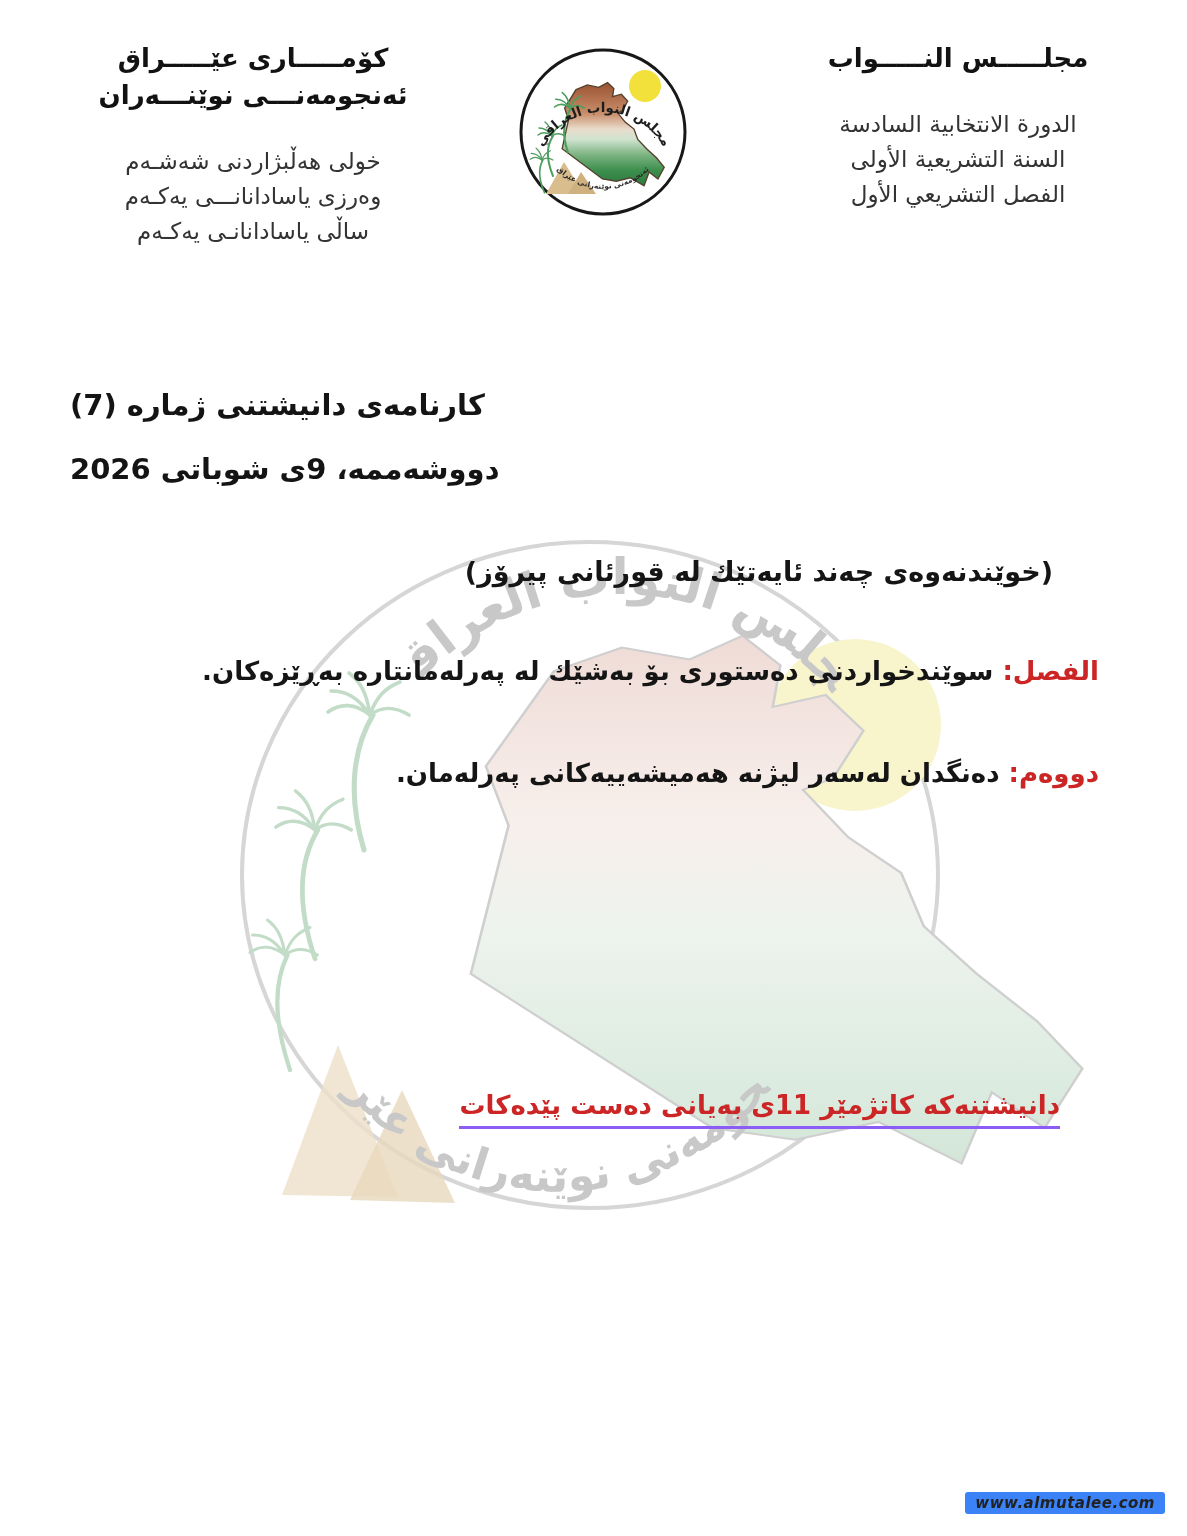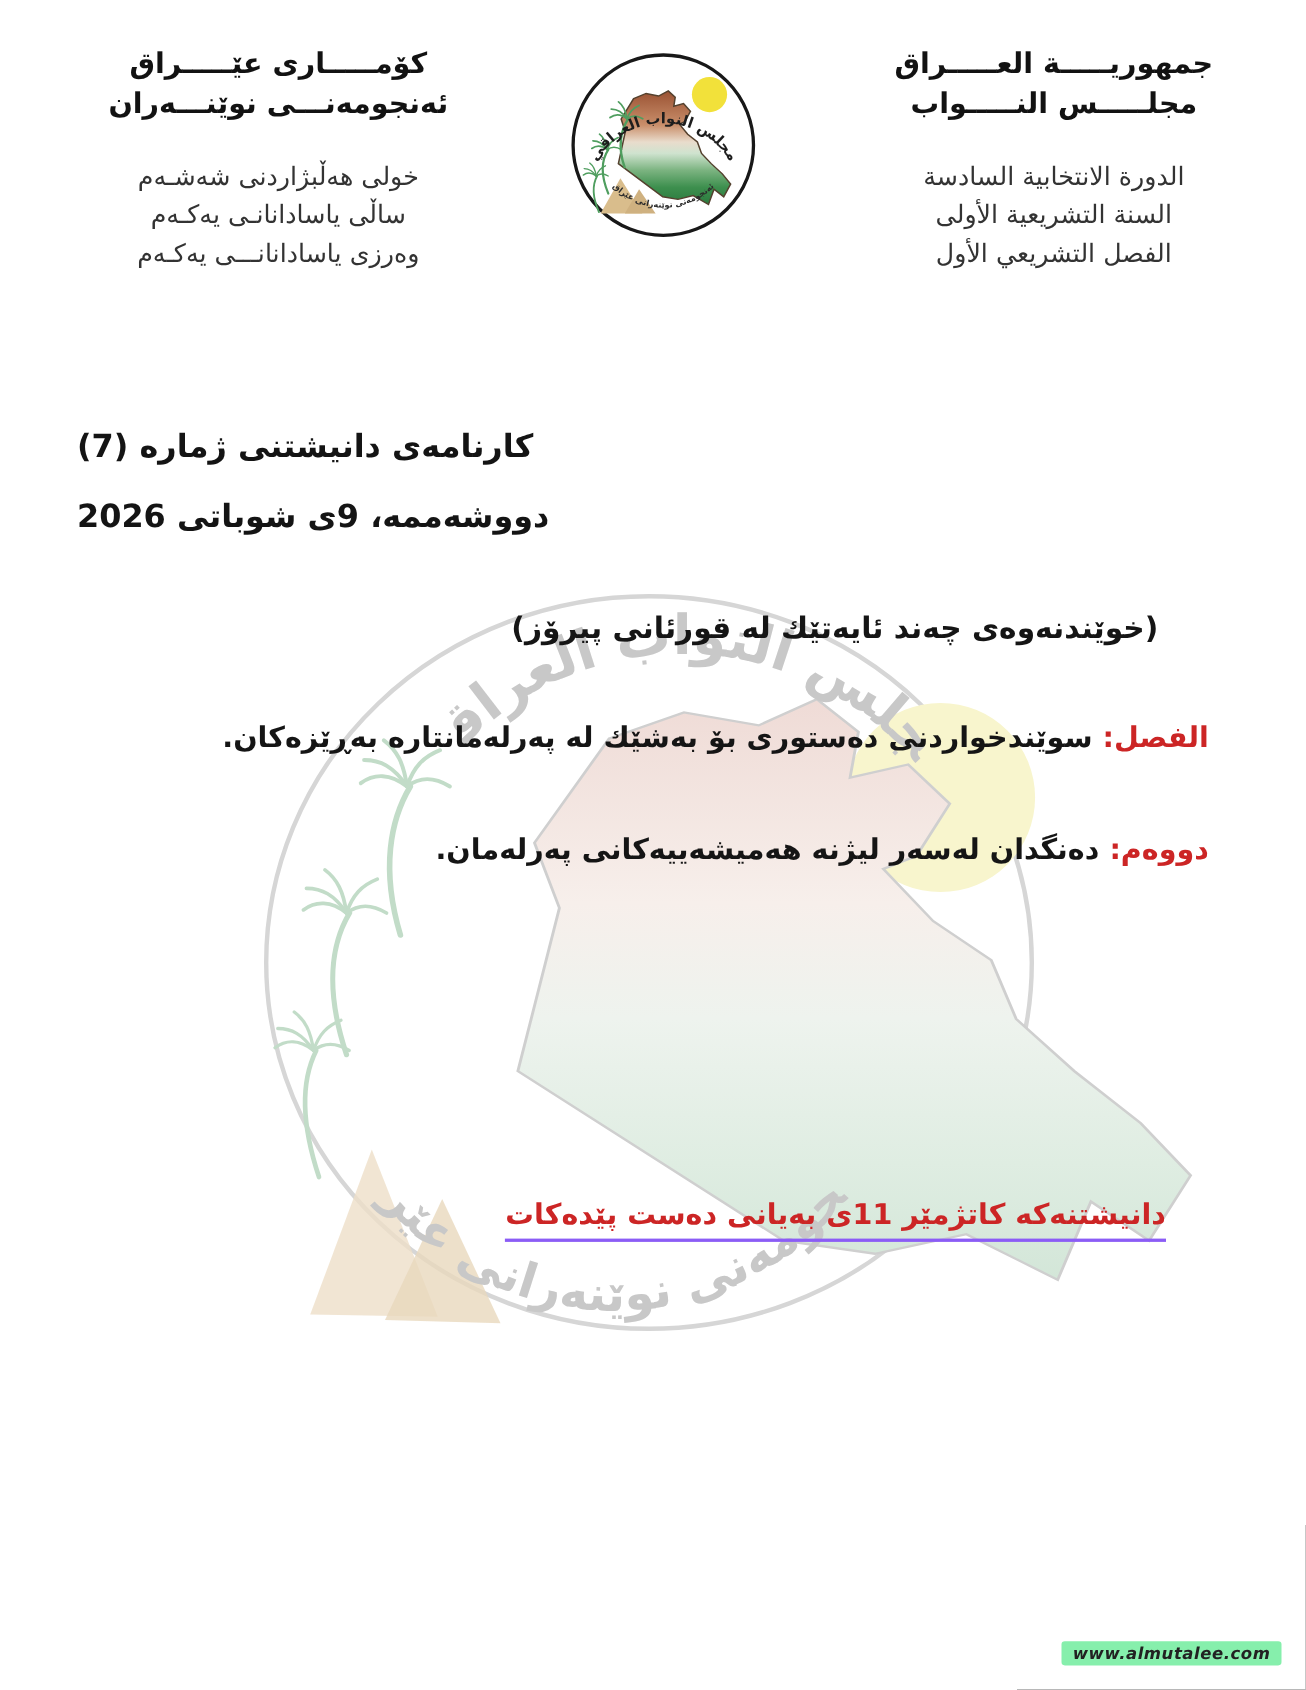--- a/index.html
+++ b/index.html
@@ -29,21 +29,21 @@
   
   .line{position:absolute;font-weight:bold;color:#151515;white-space:nowrap;direction:rtl;}
   .quran{right:134px;top:556px;font-size:27px;}
   .item1{right:88px;top:656px;font-size:26px;}
   .item2{right:88px;top:758px;font-size:26px;}
   .red{color:#cc2525;}
   .note{right:127px;top:1090px;font-size:26px;color:#cc2525;border-bottom:3px solid #8b5cf6;padding-bottom:6px;}
   
   .site{
     position:absolute;right:22px;top:1492px;
-    background:#86efac;color:#222;
+    background:#3b82f6;color:#222;
     font-size:15px;font-weight:bold;font-style:italic;
     letter-spacing:0.5px;padding:2px 10px;border-radius:3px;
     direction:ltr;
   }
   .z1{z-index:1;} .z2{z-index:2;}
 </style>
 </head>
 <body>
 
 <div class="page">
@@ -107,26 +107,25 @@
     <text font-size="44" font-weight="bold" fill="#c8c8c8">
       <textPath href="#wmBot" startOffset="50%" text-anchor="middle">ئەنجومەنی نوێنەرانی عێراق</textPath>
     </text>
   </svg>
 
   <div class="hdr hdr-left z2">
     <div class="big">كۆمـــــاری عێـــــراق</div>
     <div class="big">ئەنجومەنـــی نوێنـــەران</div>
     <div class="gap"></div>
     <div class="sub">خولی هەڵبژاردنی شەشـەم</div>
+    <div class="sub">وەرزی یاسادانانـــی یەکـەم</div>
     <div class="sub">ساڵی یاسادانانـی یەکـەم</div>
-    <div class="sub">وەرزی یاسادانانـــی یەکـەم</div>
   </div>
 
   <div class="hdr hdr-right z2">
-    <div class="big">جمهوريـــــة العـــــراق</div>
     <div class="big">مجلـــــس النـــــواب</div>
     <div class="gap"></div>
     <div class="sub">الدورة الانتخابية السادسة</div>
     <div class="sub">السنة التشريعية الأولى</div>
     <div class="sub">الفصل التشريعي الأول</div>
   </div>
 
   <svg class="logo-svg z2" viewBox="0 0 182 176">
     <defs>
       <linearGradient id="gLogo" x1="0" y1="0" x2="0" y2="1">

